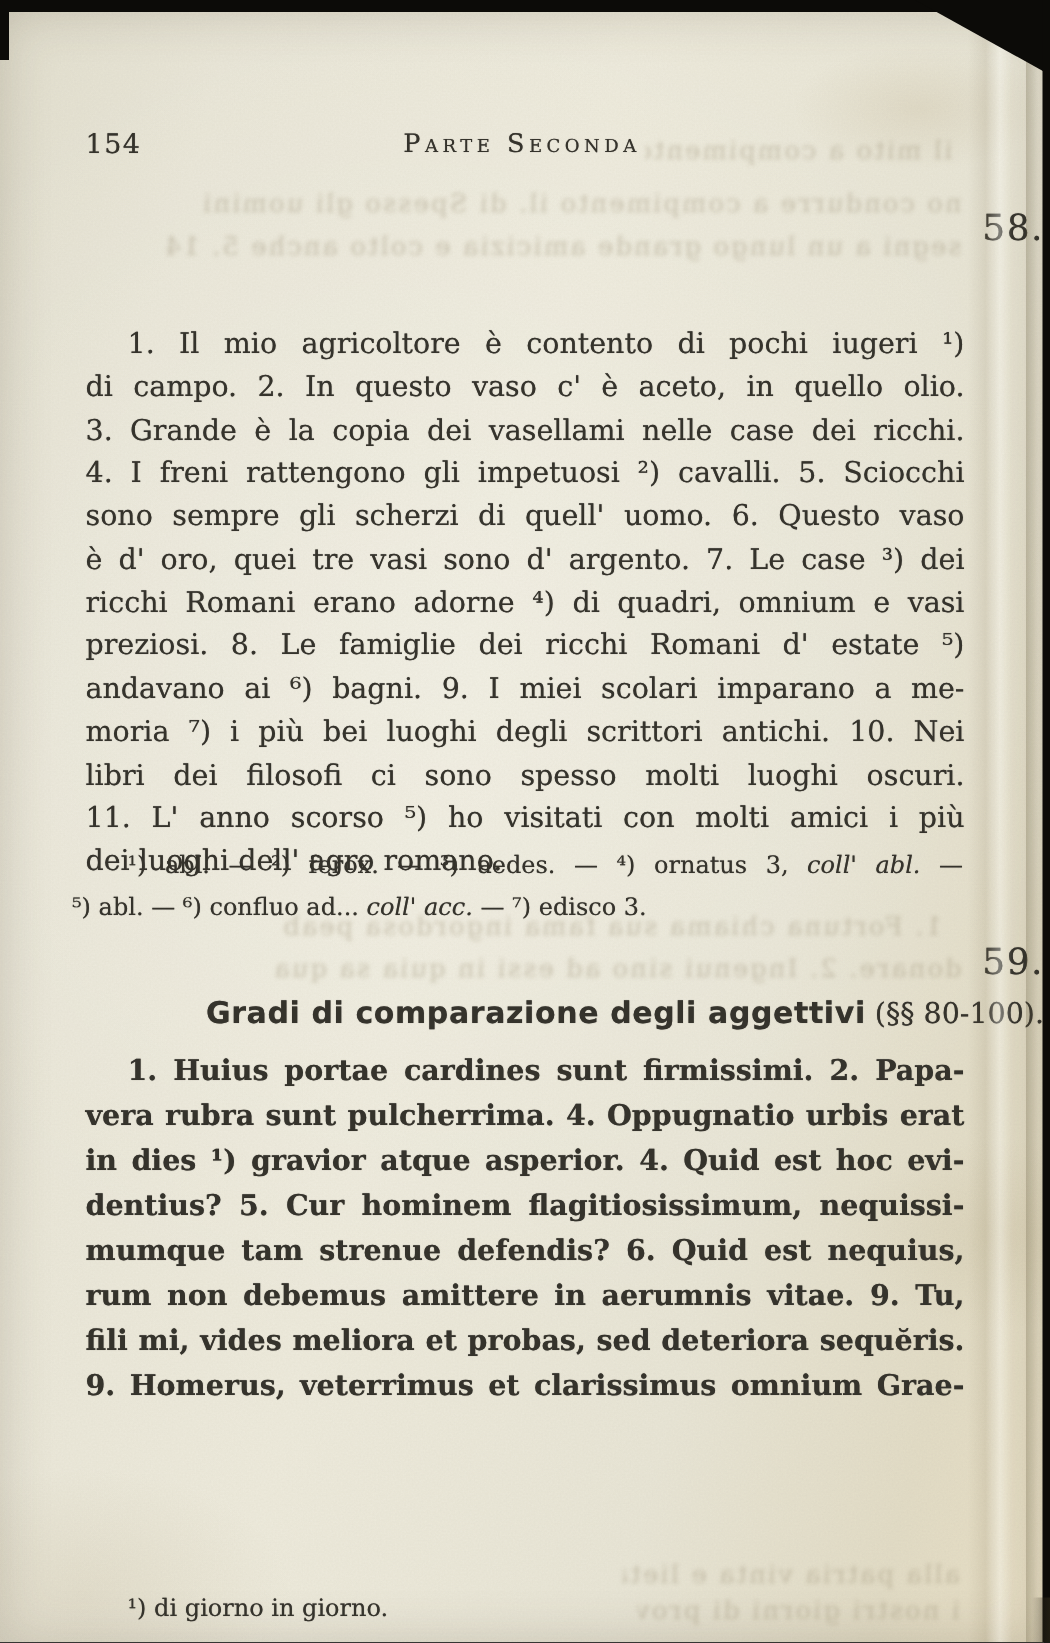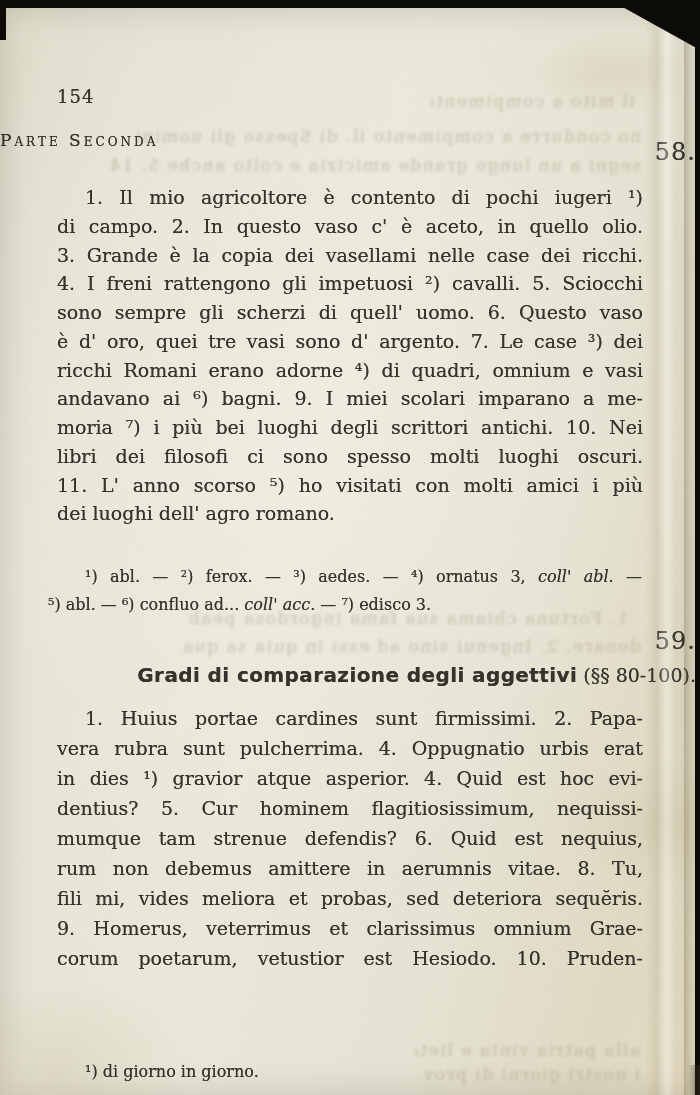--- a/index.html
+++ b/index.html
@@ -23,32 +23,32 @@
   .bar-top{position:absolute;left:0;top:0;width:100%;height:8px;background:var(--scan-background,#0c0b08);}
   .bar-left{position:absolute;left:0;top:0;width:6px;height:40px;background:var(--scan-background,#0c0b08);}
   .bar-right{position:absolute;right:0;top:0;width:5px;height:100%;background:var(--scan-background,#0c0b08);}
   .wedge{position:absolute;left:610px;top:0;width:90px;height:50px;background:var(--scan-background,#0c0b08);
          clip-path:polygon(0 0,100% 0,100% 100%);}
   .corner-br{position:absolute;right:0;bottom:0;width:12px;height:30px;
          background:linear-gradient(to left,rgba(50,44,28,0.55),transparent);}
 
   .ink{color:var(--ink,#35332c);text-shadow:0 0 0.5px rgba(45,42,35,0.7);}
   .folio{position:absolute;left:57px;top:79px;font-size:18px;letter-spacing:1px;}
-  .rh{position:absolute;left:0;top:79px;width:100%;
-      font-variant:small-caps;font-size:17px;letter-spacing:3px;margin-top:44px;}
+  .rh{position:absolute;left:0;top:79px;width:100%;text-align:center;
+      font-variant:small-caps;font-size:17px;letter-spacing:3px;}
   .secnum{position:absolute;left:0;width:100%;text-align:right;font-size:24px;letter-spacing:1px;}
   .sn58{top:131px;} .sn59{top:620px;}
   .heading{position:absolute;left:0;top:656px;width:100%;text-align:right;white-space:nowrap;}
   .heading .hb{font-family:"DejaVu Sans",sans-serif;font-weight:700;font-size:20px;letter-spacing:0.4px;}
   .heading .hs{font-size:19px;}
 
   .para{position:absolute;left:57px;width:586px;font-size:19px;}
   .p58{top:176px;line-height:28.75px;}
-  .p59{top:696px;line-height:30px;}
-  .para .tline:first-child{text-indent:28px;}
+  .p59{top:660px;line-height:30px;font-weight:bold;}
+  .para .tline:first-child{text-indent:28px;margin-top:32px;}
   .fnotes{position:absolute;left:48px;width:594px;font-size:16px;line-height:28px;}
   .f58{top:556px;} .f59{top:1051px;}
   .fnotes .tline:first-child{text-indent:37px;}
   .tline{text-align:justify;text-align-last:justify;text-justify:inter-word;}
   .tline.last{text-align-last:left;}
 
   .bleed{position:absolute;color:var(--bleed-text,#a79d82);opacity:0.5;filter:blur(1.5px);
          transform:scaleX(-1);font-size:17px;letter-spacing:1.5px;white-space:nowrap;
          overflow:hidden;pointer-events:none;}
   .b0{top:84px;left:430px;width:205px;}
@@ -80,43 +80,43 @@
 
     <div class="secnum sn58 ink">58.</div>
     <div class="para p58 ink">
         <div class="tline">1. Il mio agricoltore è contento di pochi iugeri ¹)</div>
         <div class="tline">di campo. 2. In questo vaso c' è aceto, in quello olio.</div>
         <div class="tline">3. Grande è la copia dei vasellami nelle case dei ricchi.</div>
         <div class="tline">4. I freni rattengono gli impetuosi ²) cavalli. 5. Sciocchi</div>
         <div class="tline">sono sempre gli scherzi di quell' uomo. 6. Questo vaso</div>
         <div class="tline">è d' oro, quei tre vasi sono d' argento. 7. Le case ³) dei</div>
         <div class="tline">ricchi Romani erano adorne ⁴) di quadri, omnium e vasi</div>
+        <div class="tline">preziosi. 8. Le famiglie dei ricchi Romani d' estate ⁵)</div>
         <div class="tline">andavano ai ⁶) bagni. 9. I miei scolari imparano a me-</div>
         <div class="tline">moria ⁷) i più bei luoghi degli scrittori antichi. 10. Nei</div>
         <div class="tline">libri dei filosofi ci sono spesso molti luoghi oscuri.</div>
         <div class="tline">11. L' anno scorso ⁵) ho visitati con molti amici i più</div>
         <div class="tline last">dei luoghi dell' agro romano.</div>
       </div>
     <div class="fnotes f58 ink">
         <div class="tline">¹) abl. — ²) ferox. — ³) aedes. — ⁴) ornatus 3, <em>coll' abl.</em> —</div>
         <div class="tline last">⁵) abl. — ⁶) confluo ad... <em>coll' acc.</em> — ⁷) edisco 3.</div>
       </div>
 
     <div class="secnum sn59 ink">59.</div>
     <div class="heading ink"><span class="hb">Gradi di comparazione degli aggettivi</span><span class="hs"> (§§ 80-100).</span></div>
     <div class="para p59 ink">
         <div class="tline">1. Huius portae cardines sunt firmissimi. 2. Papa-</div>
         <div class="tline">vera rubra sunt pulcherrima. 4. Oppugnatio urbis erat</div>
         <div class="tline">in dies ¹) gravior atque asperior. 4. Quid est hoc evi-</div>
         <div class="tline">dentius? 5. Cur hominem flagitiosissimum, nequissi-</div>
         <div class="tline">mumque tam strenue defendis? 6. Quid est nequius,</div>
-        <div class="tline">rum non debemus amittere in aerumnis vitae. 8. Tu,</div>
+        <div class="tline">rum non debemus amittere in aerumnis vitae. 9. Tu,</div>
         <div class="tline">fili mi, vides meliora et probas, sed deteriora sequĕris.</div>
         <div class="tline">9. Homerus, veterrimus et clarissimus omnium Grae-</div>
-        <div class="tline">corum poetarum, vetustior est Hesiodo. 10. Pruden-</div>
       </div>
     <div class="fnotes f59 ink">
         <div class="tline last">¹) di giorno in giorno.</div>
       </div>
 
     <div class="crease1"></div>
     <div class="crease2"></div>
 
     <svg class="texture" width="700" height="1095">
       <filter id="grain">

